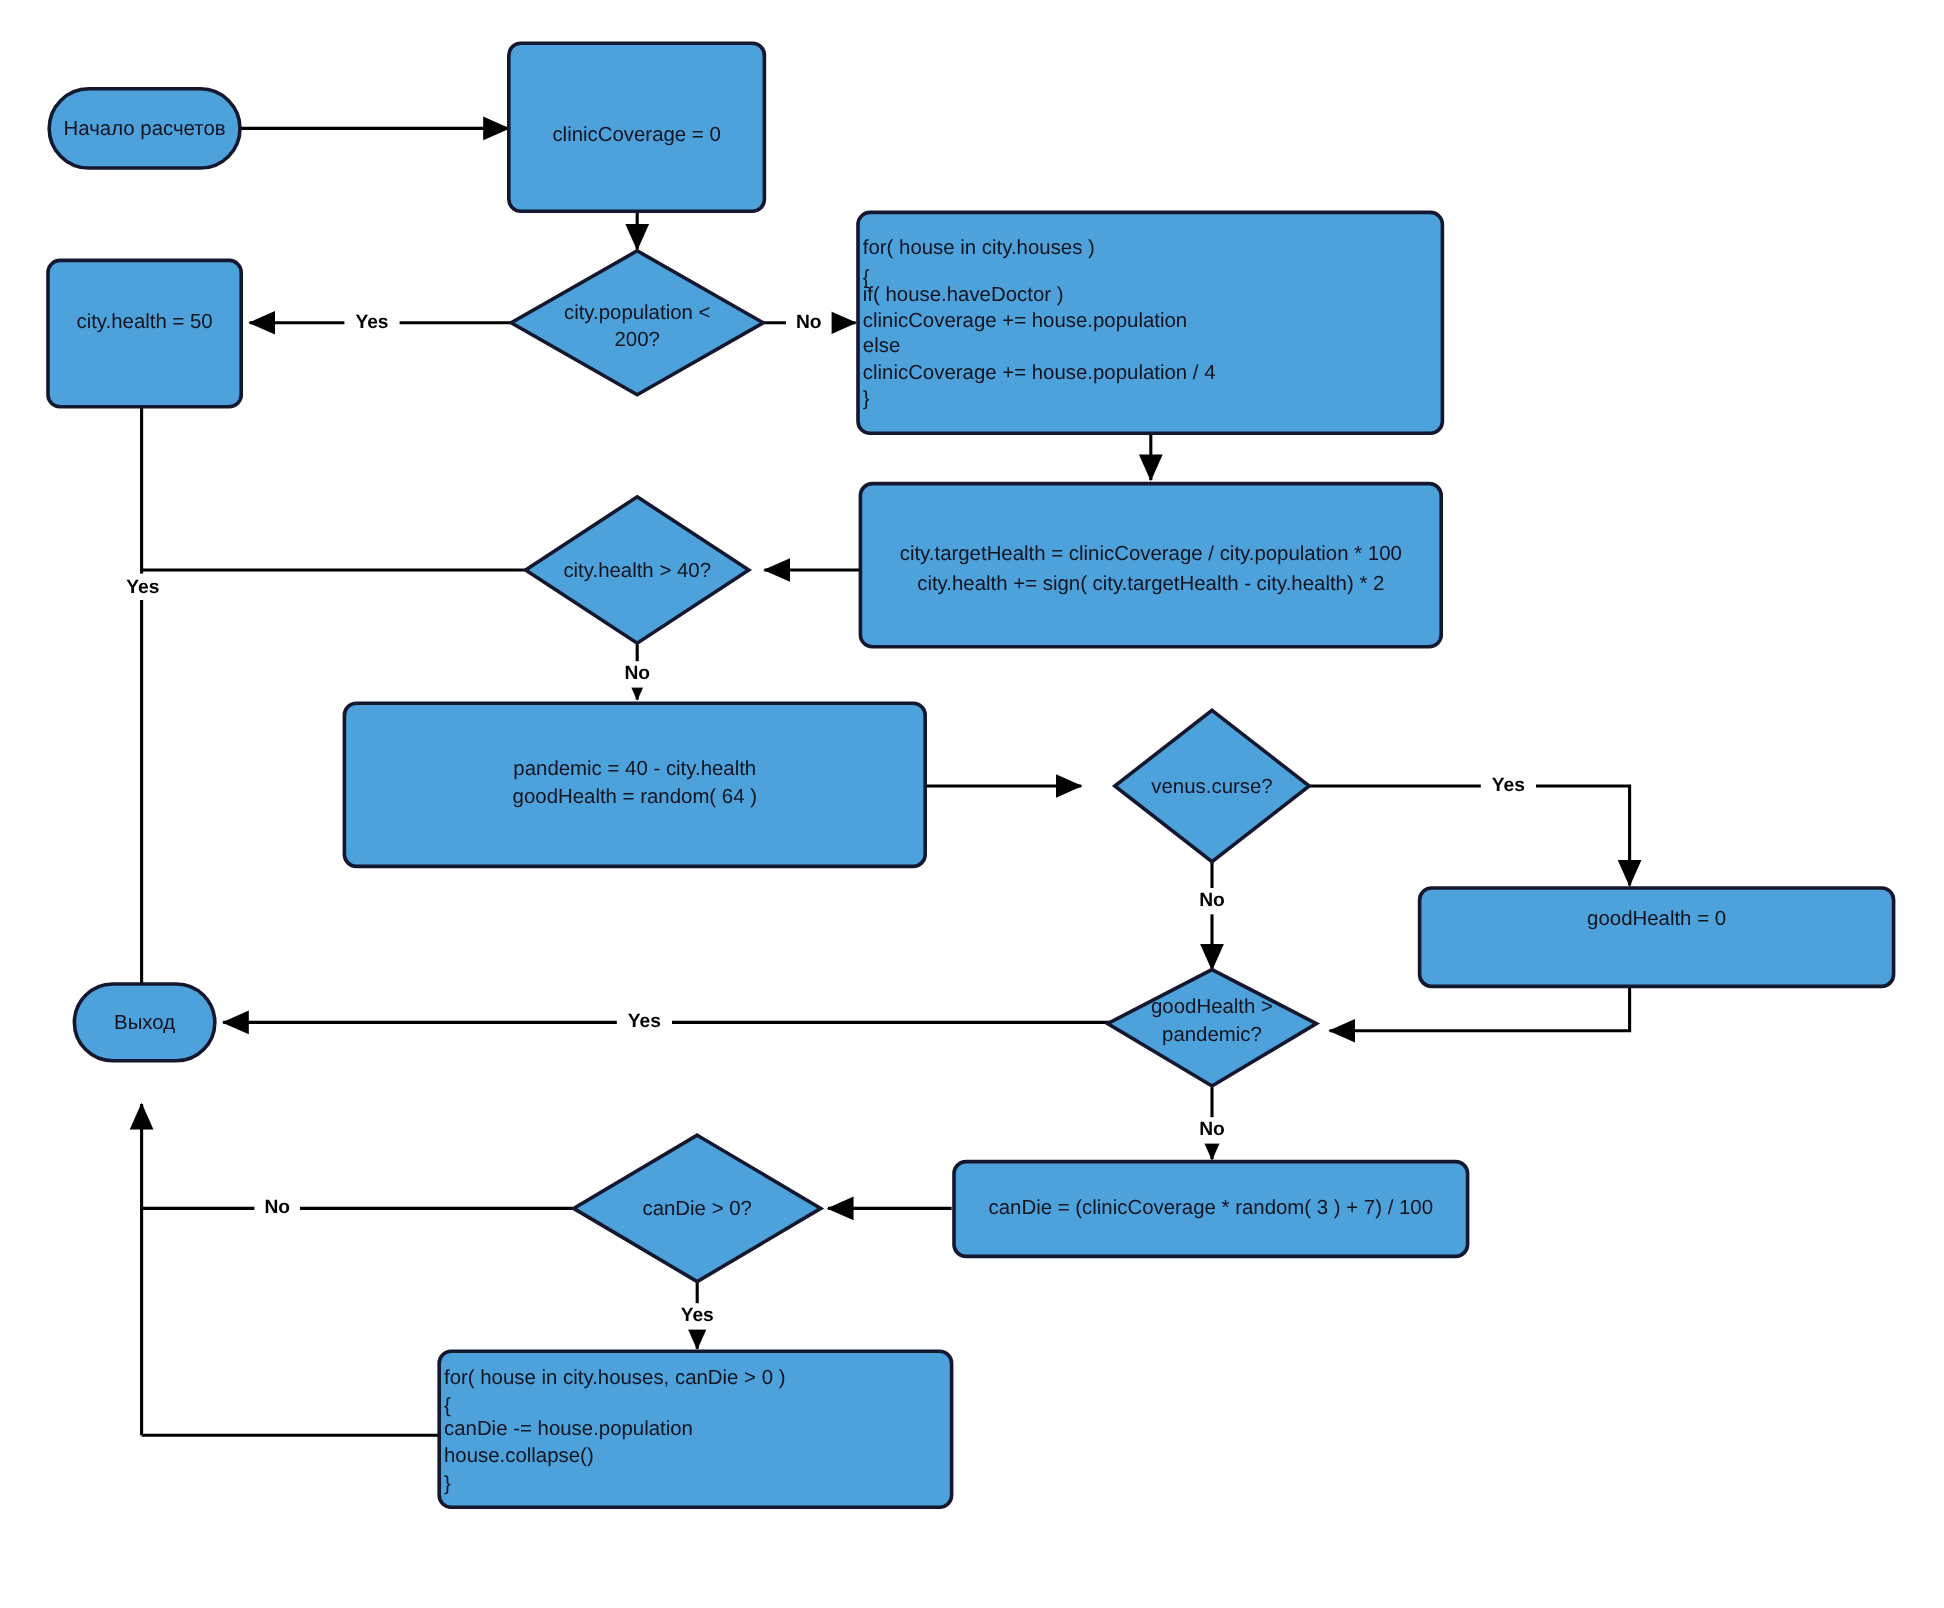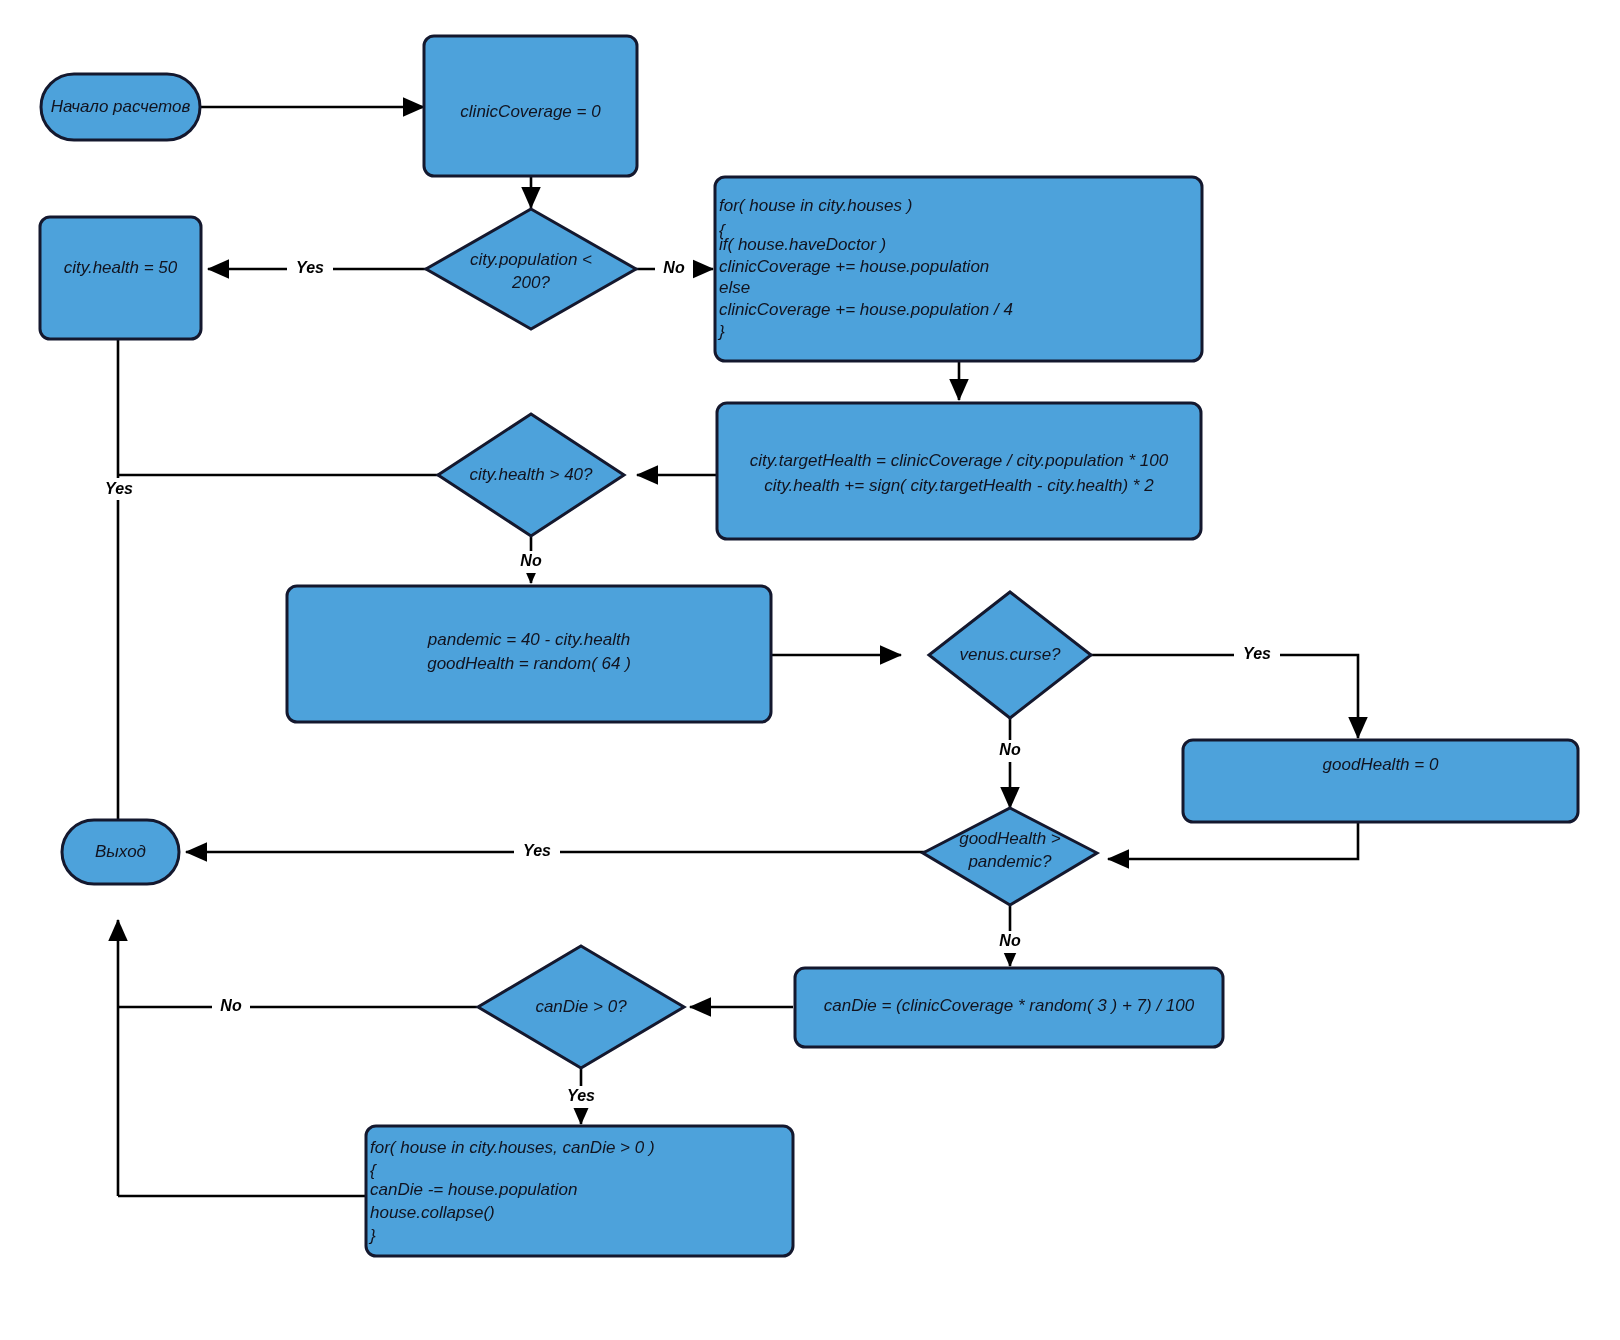--- a/index.html
+++ b/index.html
@@ -10,21 +10,20 @@
   body {
     width: 1620px;
     height: 1340px;
     font-family: "Liberation Sans", sans-serif;
     overflow: hidden;
   }
   #diagram-root {
     position: relative;
     width: 1428px;
     height: 1340px;
-    font-style: italic;
   }
   svg#flow {
     display: block;
     width: 1620px;
     height: 1340px;
   }
   .node-shape {
     fill: #4da2db;
     stroke: #14182e;
     stroke-width: 3;

